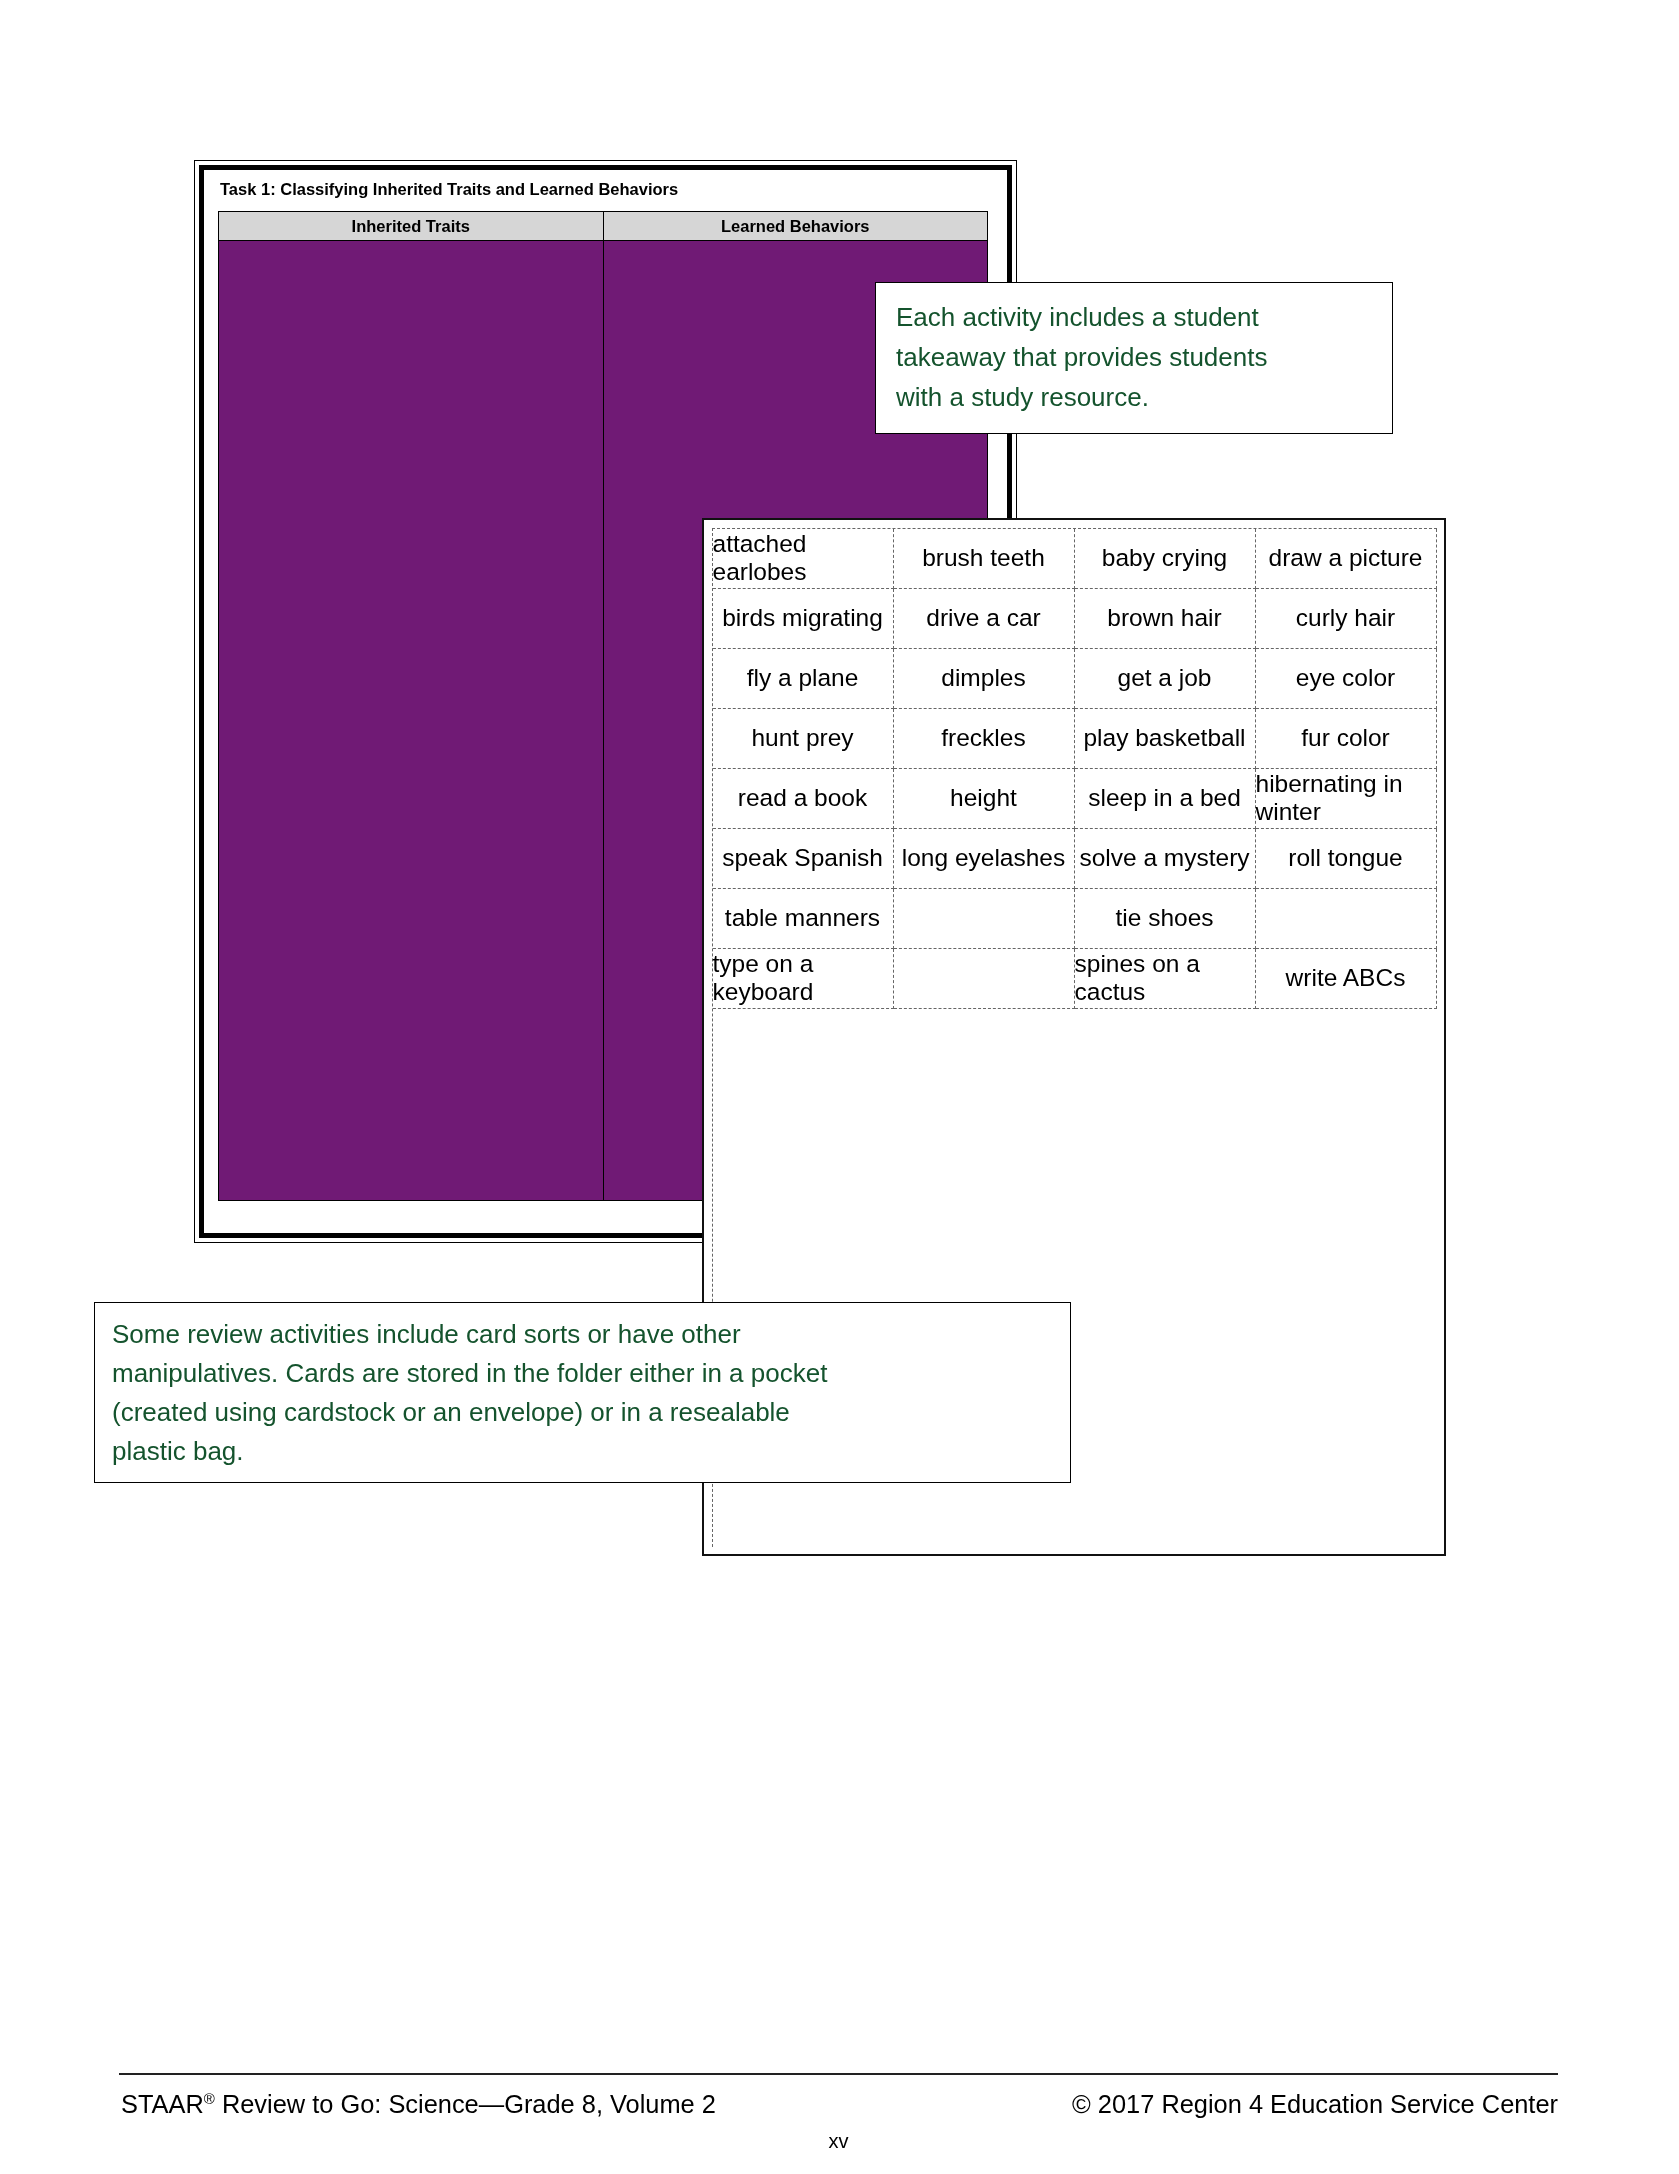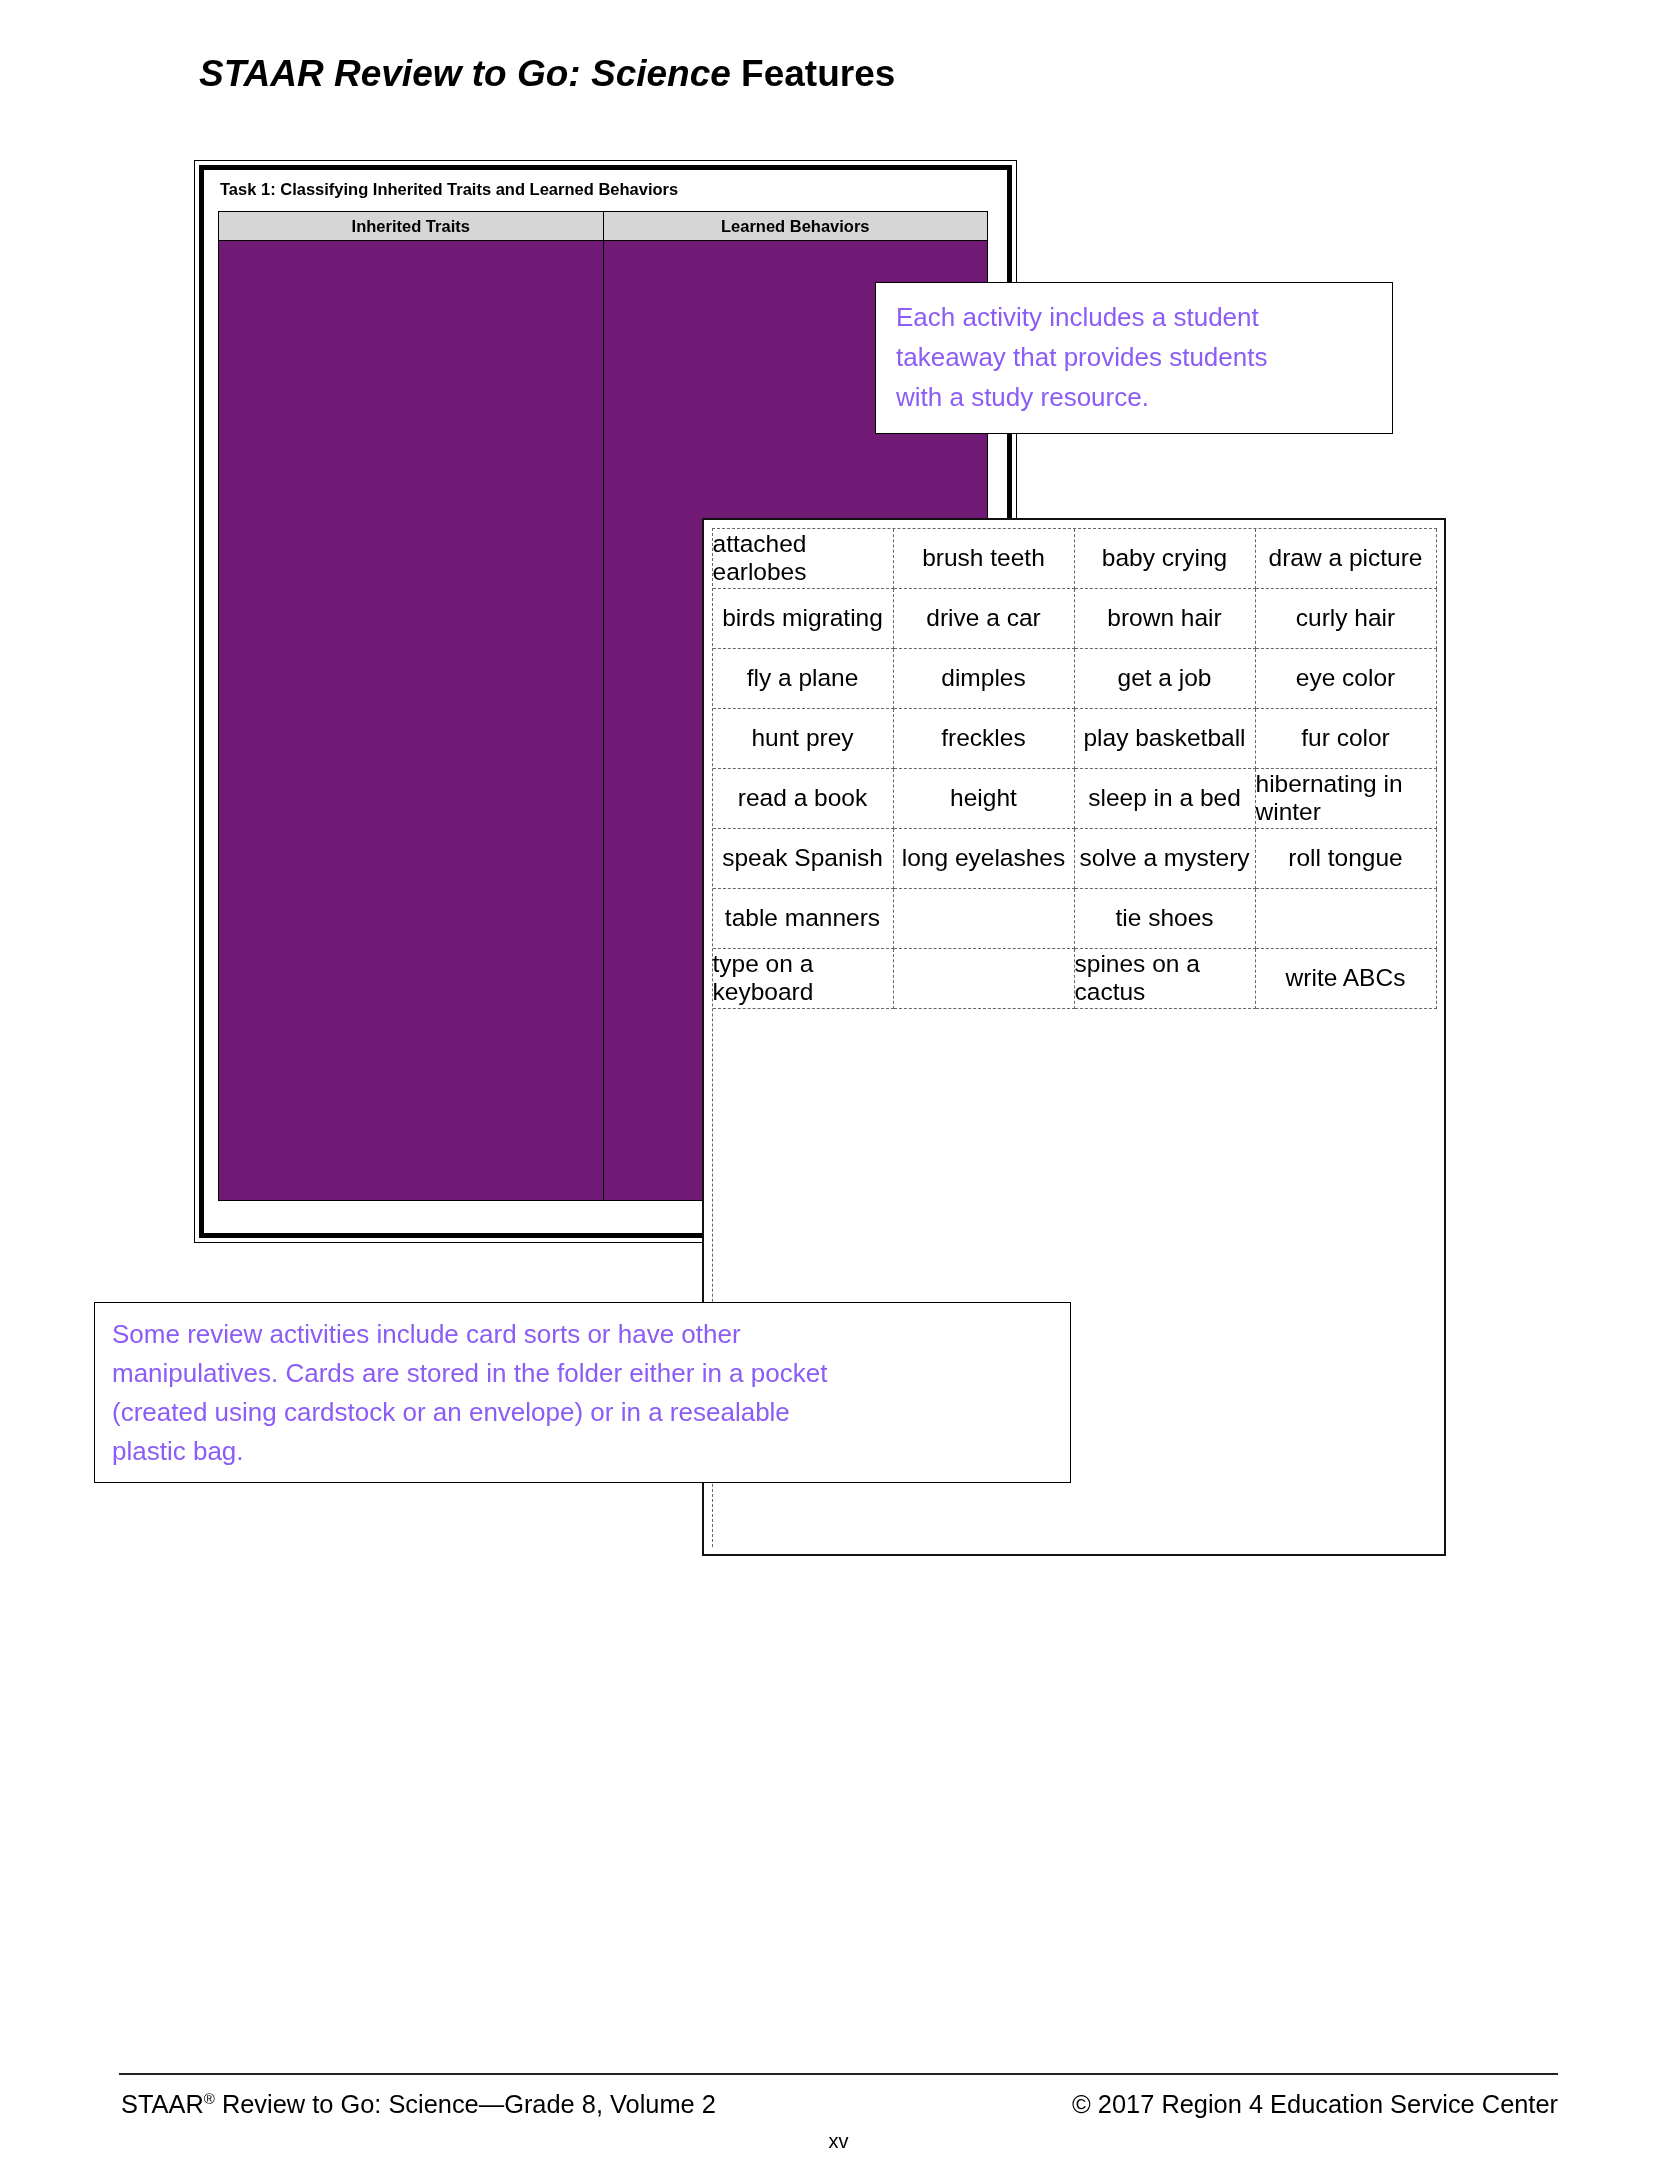--- a/index.html
+++ b/index.html
@@ -31,21 +31,21 @@
   .tt-hcell {
     flex:1; background:#d6d6d6; display:flex; align-items:center; justify-content:center;
     font-weight:bold; font-size:16.5px; border-right:1.9px solid #000;
   }
   .tt-hcell.last { border-right:none; }
   .tt-body { flex:1; display:flex; }
   .tt-bcell { flex:1; border-right:1.9px solid #000; }
   .tt-bcell.last { border-right:none; }
 
   
-  .callout { position:absolute; border:1.9px solid #000; background:#fff; box-sizing:border-box; font-size:26px; color:#8b5cf6; }
+  .callout { position:absolute; border:1.9px solid #000; background:#fff; box-sizing:border-box; font-size:26px; color:#14532d; }
   .callout .cline { white-space:nowrap; }
   .callout-1 { left:875px; top:282px; width:518px; height:152px; padding:14px 20px; line-height:40px; z-index:2; }
   .callout-2 { left:94px; top:1302px; width:977px; height:181px; padding:12.2px 17px; line-height:39px; z-index:4; }
 
   
   .card-table {
     position:absolute; left:702px; top:518px; width:744px; height:1038px;
     border:2.8px solid #111; box-sizing:border-box; padding:7.5px; background:#fff; z-index:3;
   }
   .card-grid {
@@ -65,21 +65,20 @@
   .footer-left sup { font-size:15px; }
   .footer-left .pre { white-space:pre-wrap; }
   .footer-right { position:absolute; left:119px; top:2090px; width:1439px; text-align:right; font-size:25.4px; }
   .page-number { position:absolute; left:119px; top:2130px; width:1439px; text-align:center; font-size:20px; }
 </style>
 </head>
 <body>
 
 <div id="page">
 
-  <h1 class="page-title"><span class="ti">STAAR Review to Go: Science</span><span class="tr"> Features</span></h1>
 
   <div class="task-box">
     <div class="task-box-inner"></div>
   </div>
 
   <div class="task-title">Task 1: Classifying Inherited Traits and Learned Behaviors</div>
 
   <div class="task-table">
     <div class="tt-head">
       <div class="tt-hcell">Inherited Traits</div>

